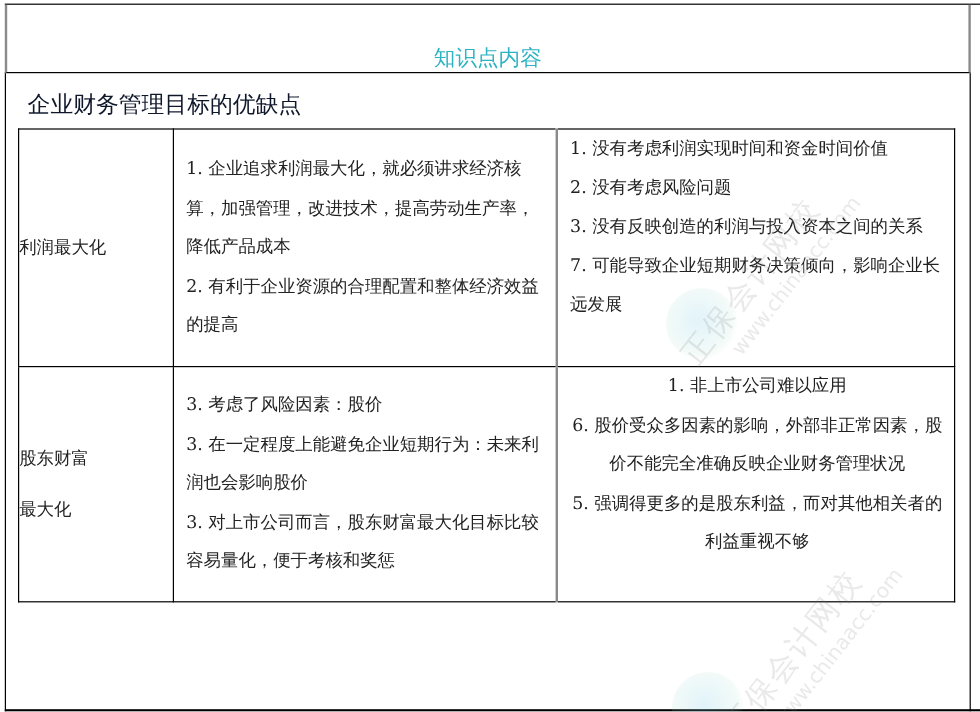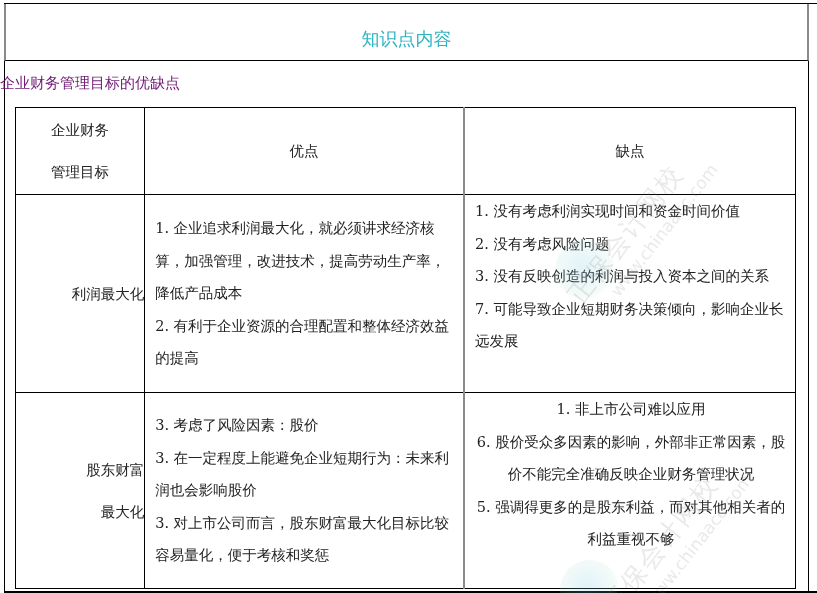--- a/index.html
+++ b/index.html
@@ -7,50 +7,50 @@
     width: 817px; height: 593px; position: relative; overflow: hidden;
     font-family: "DejaVu Serif", "Liberation Serif", serif;
     color: #222222;
   }
   
   .top-line { position: absolute; left: 4px; top: 3px; width: 813px; height: 1px; background: #000; }
   .header-cell {
     position: absolute; left: 4px; top: 4px; width: 805px; height: 57px;
     border-left: 2px solid #8a8a8a; border-right: 2px solid #8a8a8a;
     border-bottom: 1px solid #000; box-sizing: border-box;
-    display: flex; align-items: center; justify-content: center;
+    display: flex; align-items: flex-end; justify-content: center;
   }
   .header-title {
     font-family: "DejaVu Sans", "Liberation Sans", sans-serif;
     font-size: 18px; color: #2db3c2; margin-top: 14px;
   }
   .body-cell {
     position: absolute; left: 4px; top: 61px; width: 805px; height: 532px;
     border-left: 1px solid #000; border-right: 1px solid #000;
     box-sizing: border-box;
   }
   .section-label {
-    position: absolute; left: 0; top: 74px;
-    font-size: 15px; color: #701a75;
+    position: absolute; left: 23px; top: 74px;
+    font-size: 19px; color: #0f172a;
   }
   table.kt {
     position: absolute; left: 15px; top: 107px;
     border-collapse: collapse; table-layout: fixed;
     width: 781px;
   }
   table.kt td, table.kt th {
     border: 1px solid #000; font-weight: normal;
     font-size: 14.5px; color: #222; vertical-align: middle;
     padding: 0;
   }
   table.kt th { text-align: center; height: 86px; }
   .col-goal { width: 129px; }
   .col-adv { width: 319px; }
   .col-dis { width: 331px; }
-  .goal-cell { text-align: right; line-height: 42px; }
+  .goal-cell { text-align: left; line-height: 42px; }
   .goal-cell span { display: block; }
   .th-goal span { display: block; line-height: 42px; }
   .list-cell { padding: 0 8px 0 10px !important; line-height: 32.5px; margin-left: 45px; }
   .list-cell div { white-space: normal; }
   .row1 td { height: 197px; }
   .row2 td { height: 195px; border-bottom: 3px solid #000; }
   .adv-col { border-right: 2px solid #8a8a8a !important; }
   .bottom-line { position: absolute; left: 4px; top: 591px; width: 813px; height: 2px; background: #000; }
 
   
@@ -82,28 +82,20 @@
 
 <div class="section-label">企业财务管理目标的优缺点</div>
 
 <table class="kt">
   <colgroup>
     <col class="col-goal">
     <col class="col-adv">
     <col class="col-dis">
   </colgroup>
   <tbody>
-      <tr>
-    <th class="th-goal">
-      <span>企业财务</span>
-      <span>管理目标</span>
-    </th>
-    <th class="adv-col">优点</th>
-    <th>缺点</th>
-  </tr>
 
   <tr class="row1">
     <td class="goal-cell">
       <span>利润最大化</span>
     </td>
     <td class="list-cell adv-col">
       <div>1. 企业追求利润最大化，就必须讲求经济核算，加强管理，改进技术，提高劳动生产率，降低产品成本</div>
       <div>2. 有利于企业资源的合理配置和整体经济效益的提高</div>
     </td>
     <td class="list-cell" style="vertical-align: top; padding-top: 0 !important;">

